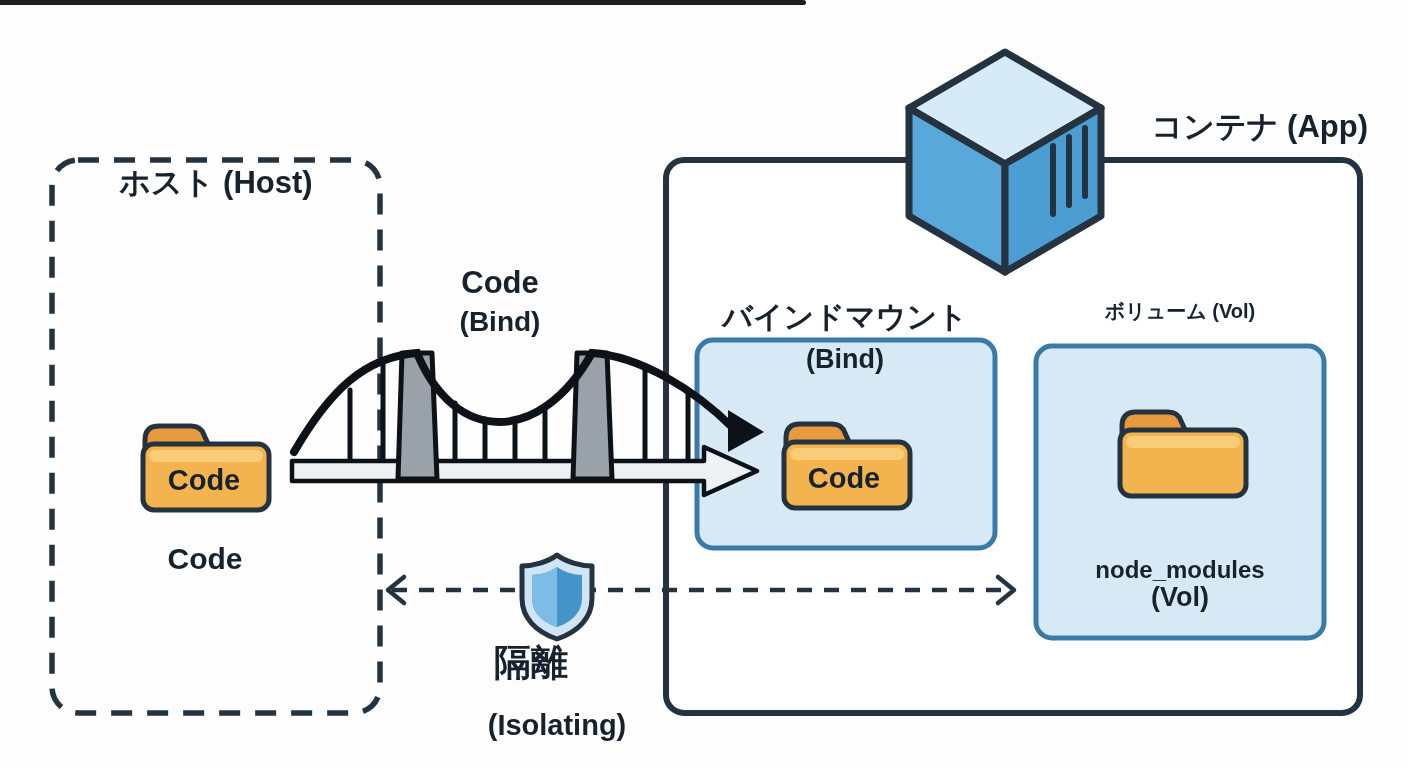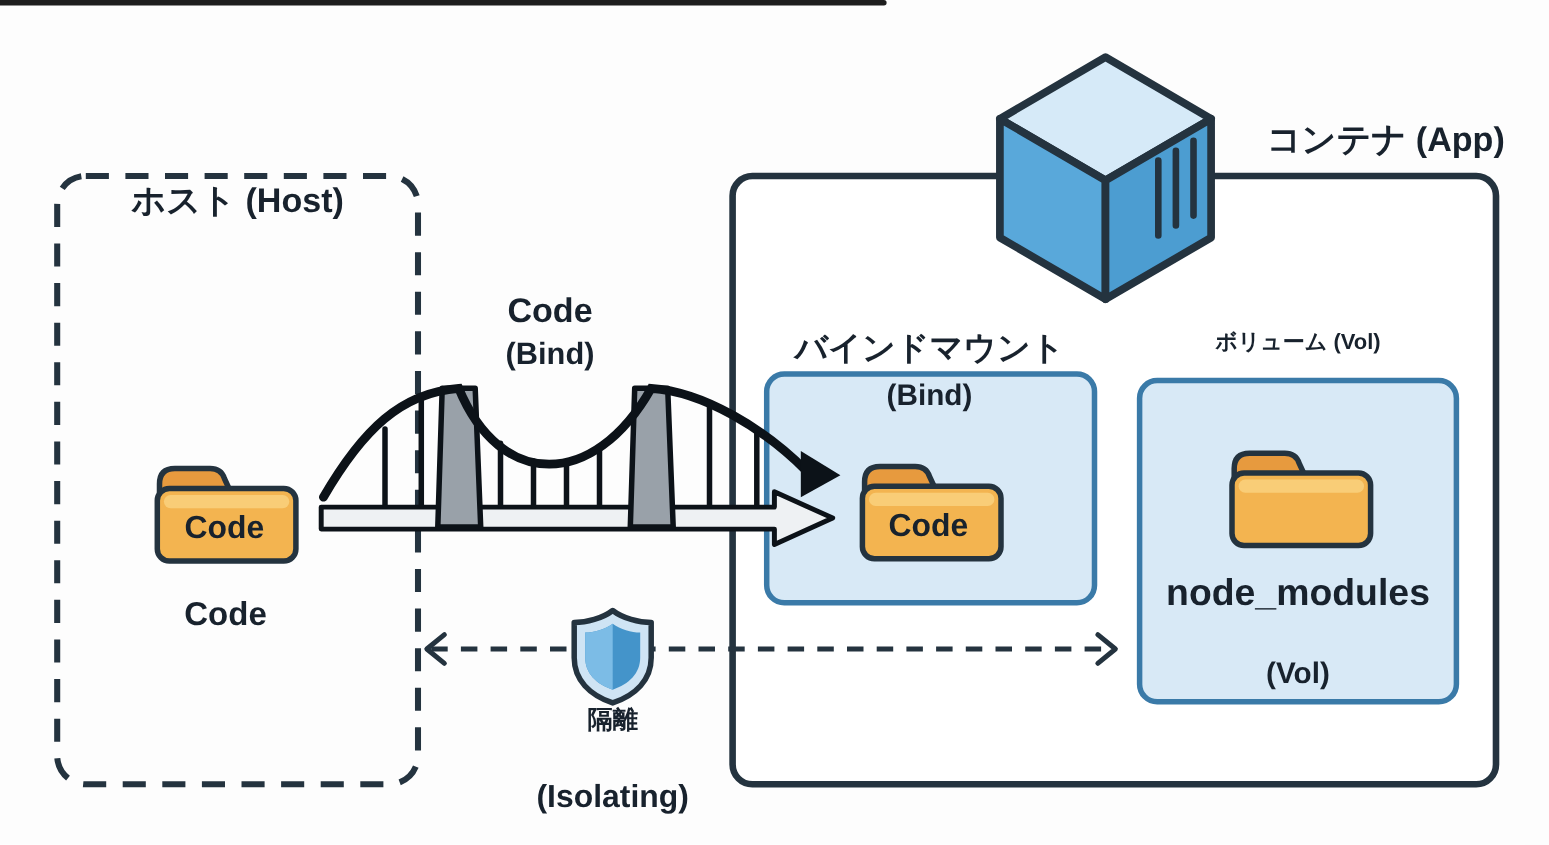--- a/index.html
+++ b/index.html
@@ -118,19 +118,19 @@
 
   <div class="label" style="left:695px;top:300px;width:300px;font-size:30px;">バインドマウント</div>
   <div class="label" style="left:695px;top:344px;width:300px;font-size:27px;">(Bind)</div>
 
   <div class="label" style="left:148px;top:464px;width:112px;font-size:29px;">Code</div>
   <div class="label" style="left:137px;top:542px;width:136px;font-size:30px;">Code</div>
 
   <div class="label" style="left:788px;top:462px;width:112px;font-size:29px;">Code</div>
 
   <div class="label" style="left:1034px;top:300px;width:292px;font-size:20px;">ボリューム (Vol)</div>
-  <div class="label" style="left:1042px;top:520px;width:276px;font-size:34px;">node_modules</div>
-  <div class="label" style="left:1042px;top:582px;width:276px;font-size:27px;margin-top:15px;">(Vol)</div>
+  <div class="label" style="left:1042px;top:557px;width:276px;font-size:24px;">node_modules</div>
+  <div class="label" style="left:1042px;top:582px;width:276px;font-size:27px;">(Vol)</div>
 
-  <div class="label" style="left:445px;top:642px;width:224px;font-size:23px;">隔離</div>
+  <div class="label" style="left:419px;top:642px;width:224px;font-size:37px;font-family:Liberation Serif, serif;">隔離</div>
   <div class="label" style="left:445px;top:709px;width:224px;font-size:29px;">(Isolating)</div>
 
 </div>
 
 </body></html>

